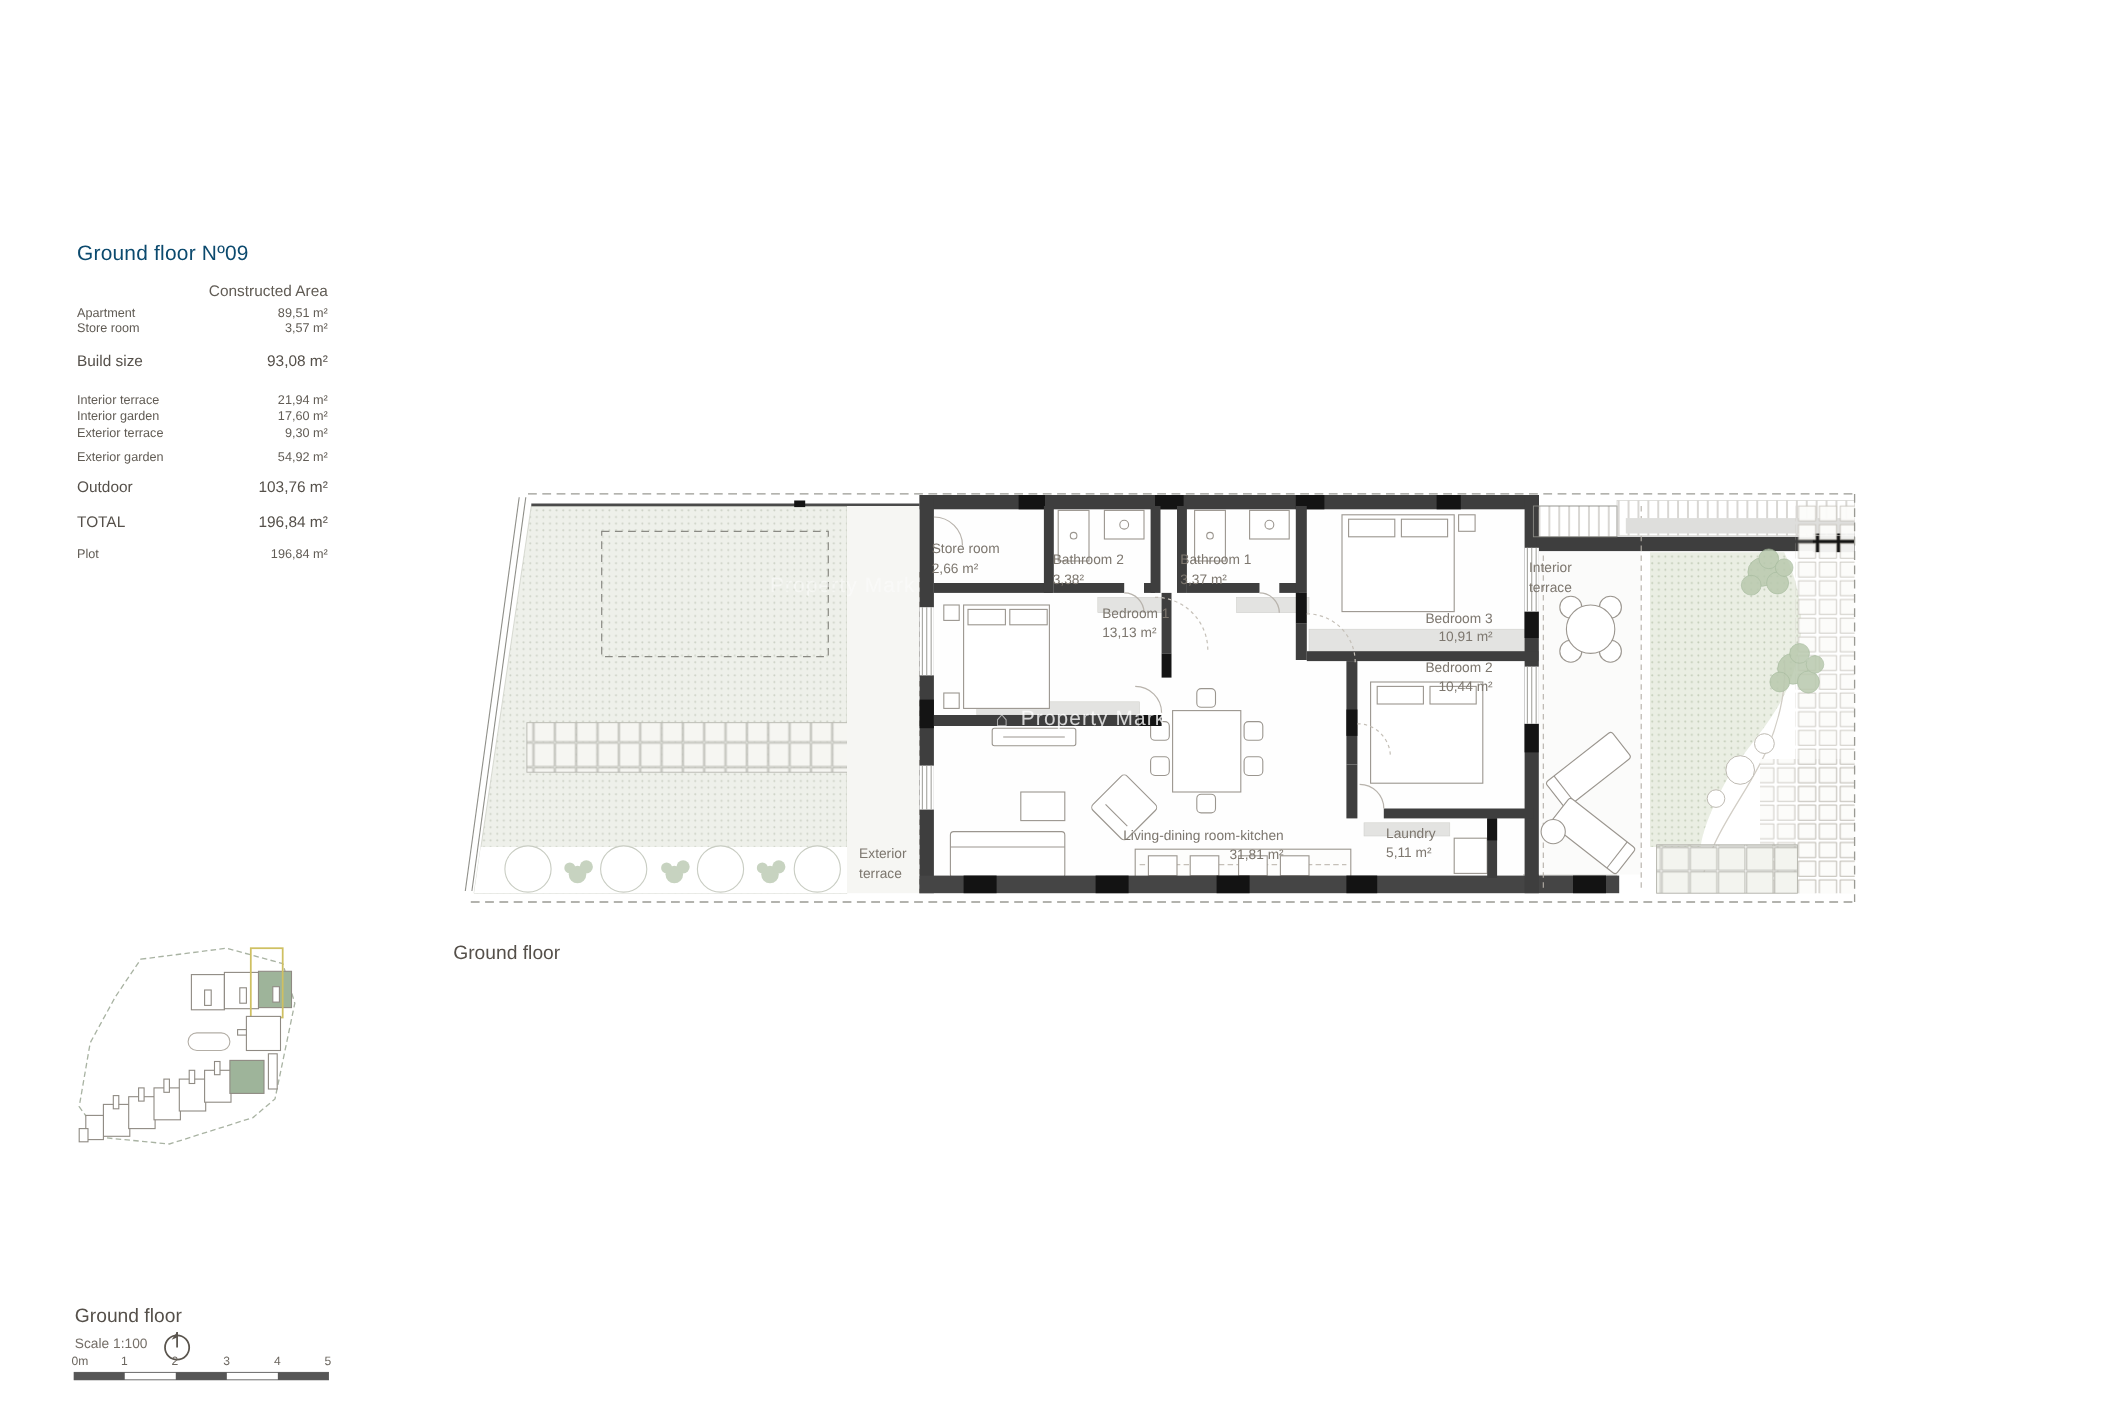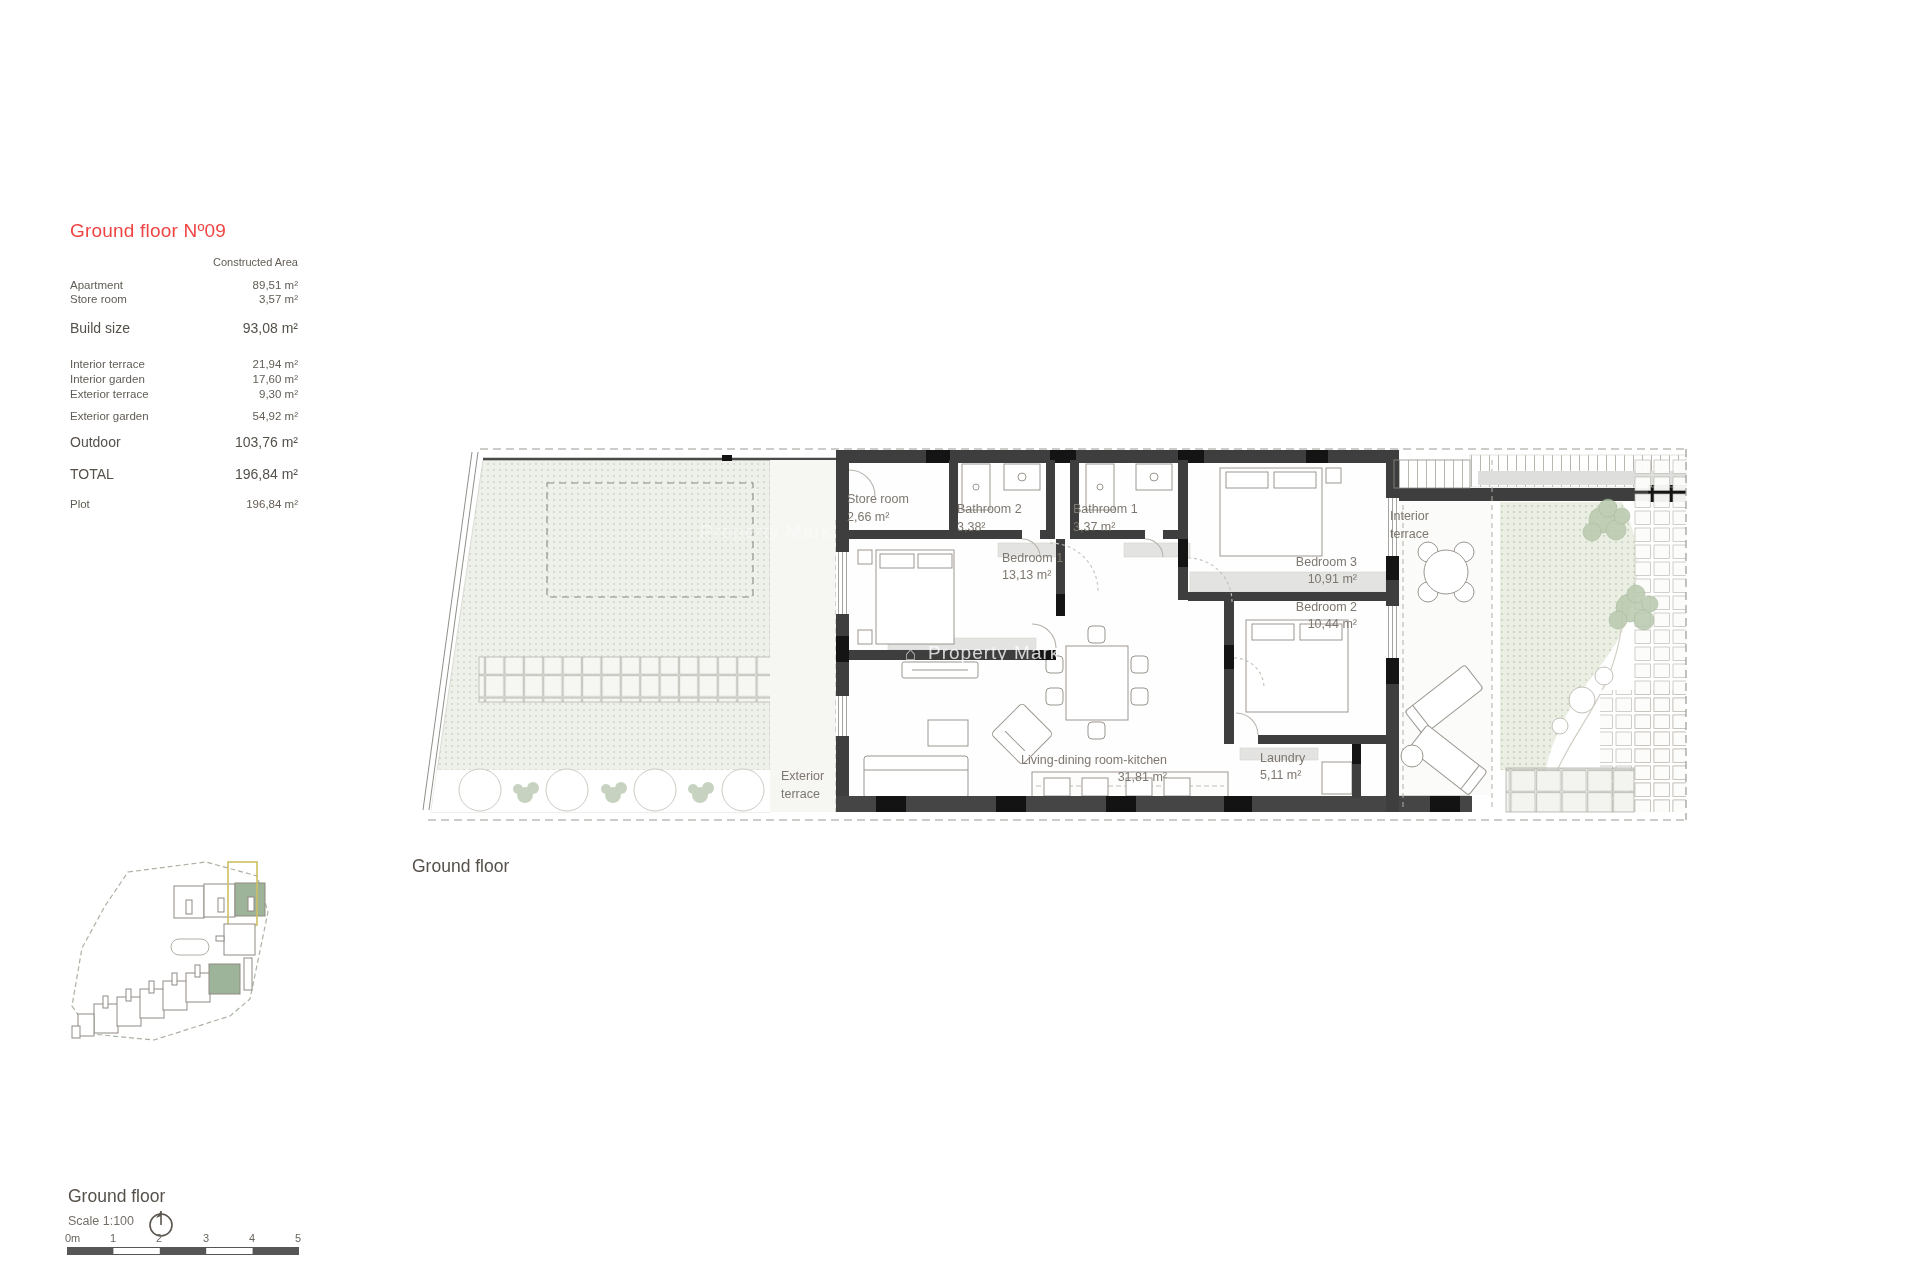--- a/index.html
+++ b/index.html
@@ -1,25 +1,25 @@
 <!DOCTYPE html>
 <html><head>
 <meta charset="utf-8">
 <style>
   html,body{margin:0;padding:0;background:#fff;}
   body{width:1920px;height:1280px;position:relative;overflow:hidden;
        font-family:"Liberation Sans","DejaVu Sans",sans-serif;color:#5d5850;}
   .abs{position:absolute;}
   
   #area-panel{left:70px;top:220px;width:228px;height:300px;}
-  .panel-title{position:absolute;left:0;top:0;font-size:19px;color:#ef4444;letter-spacing:.2px;white-space:nowrap;text-align:center;}
+  .panel-title{position:absolute;left:0;top:0;font-size:19px;color:#0c4a6e;letter-spacing:.2px;white-space:nowrap;text-align:center;}
   .prow{position:absolute;left:0;width:228px;display:flex;justify-content:space-between;white-space:nowrap;}
   .prow.small{font-size:11.5px;color:#615c55;}
   .prow.big{font-size:14px;color:#55504a;align-items:flex-end;}
-  .prow.hdr{font-size:11px;color:#615c55;justify-content:flex-end;}
+  .prow.hdr{font-size:14px;color:#615c55;justify-content:flex-end;}
   
   .caption{font-size:17.5px;color:#55504a;}
   .scale-label{font-size:12.5px;color:#756f68;}
   .tick{position:absolute;font-size:11px;color:#6b665f;}
   svg text{font-family:"Liberation Sans","DejaVu Sans",sans-serif;}
   .roomlabel{font-size:12.5px;fill:#7d776f;}
   .wm{fill:rgba(255,255,255,.78);font-size:19px;letter-spacing:1px;}
 </style>
 </head>
 <body>

